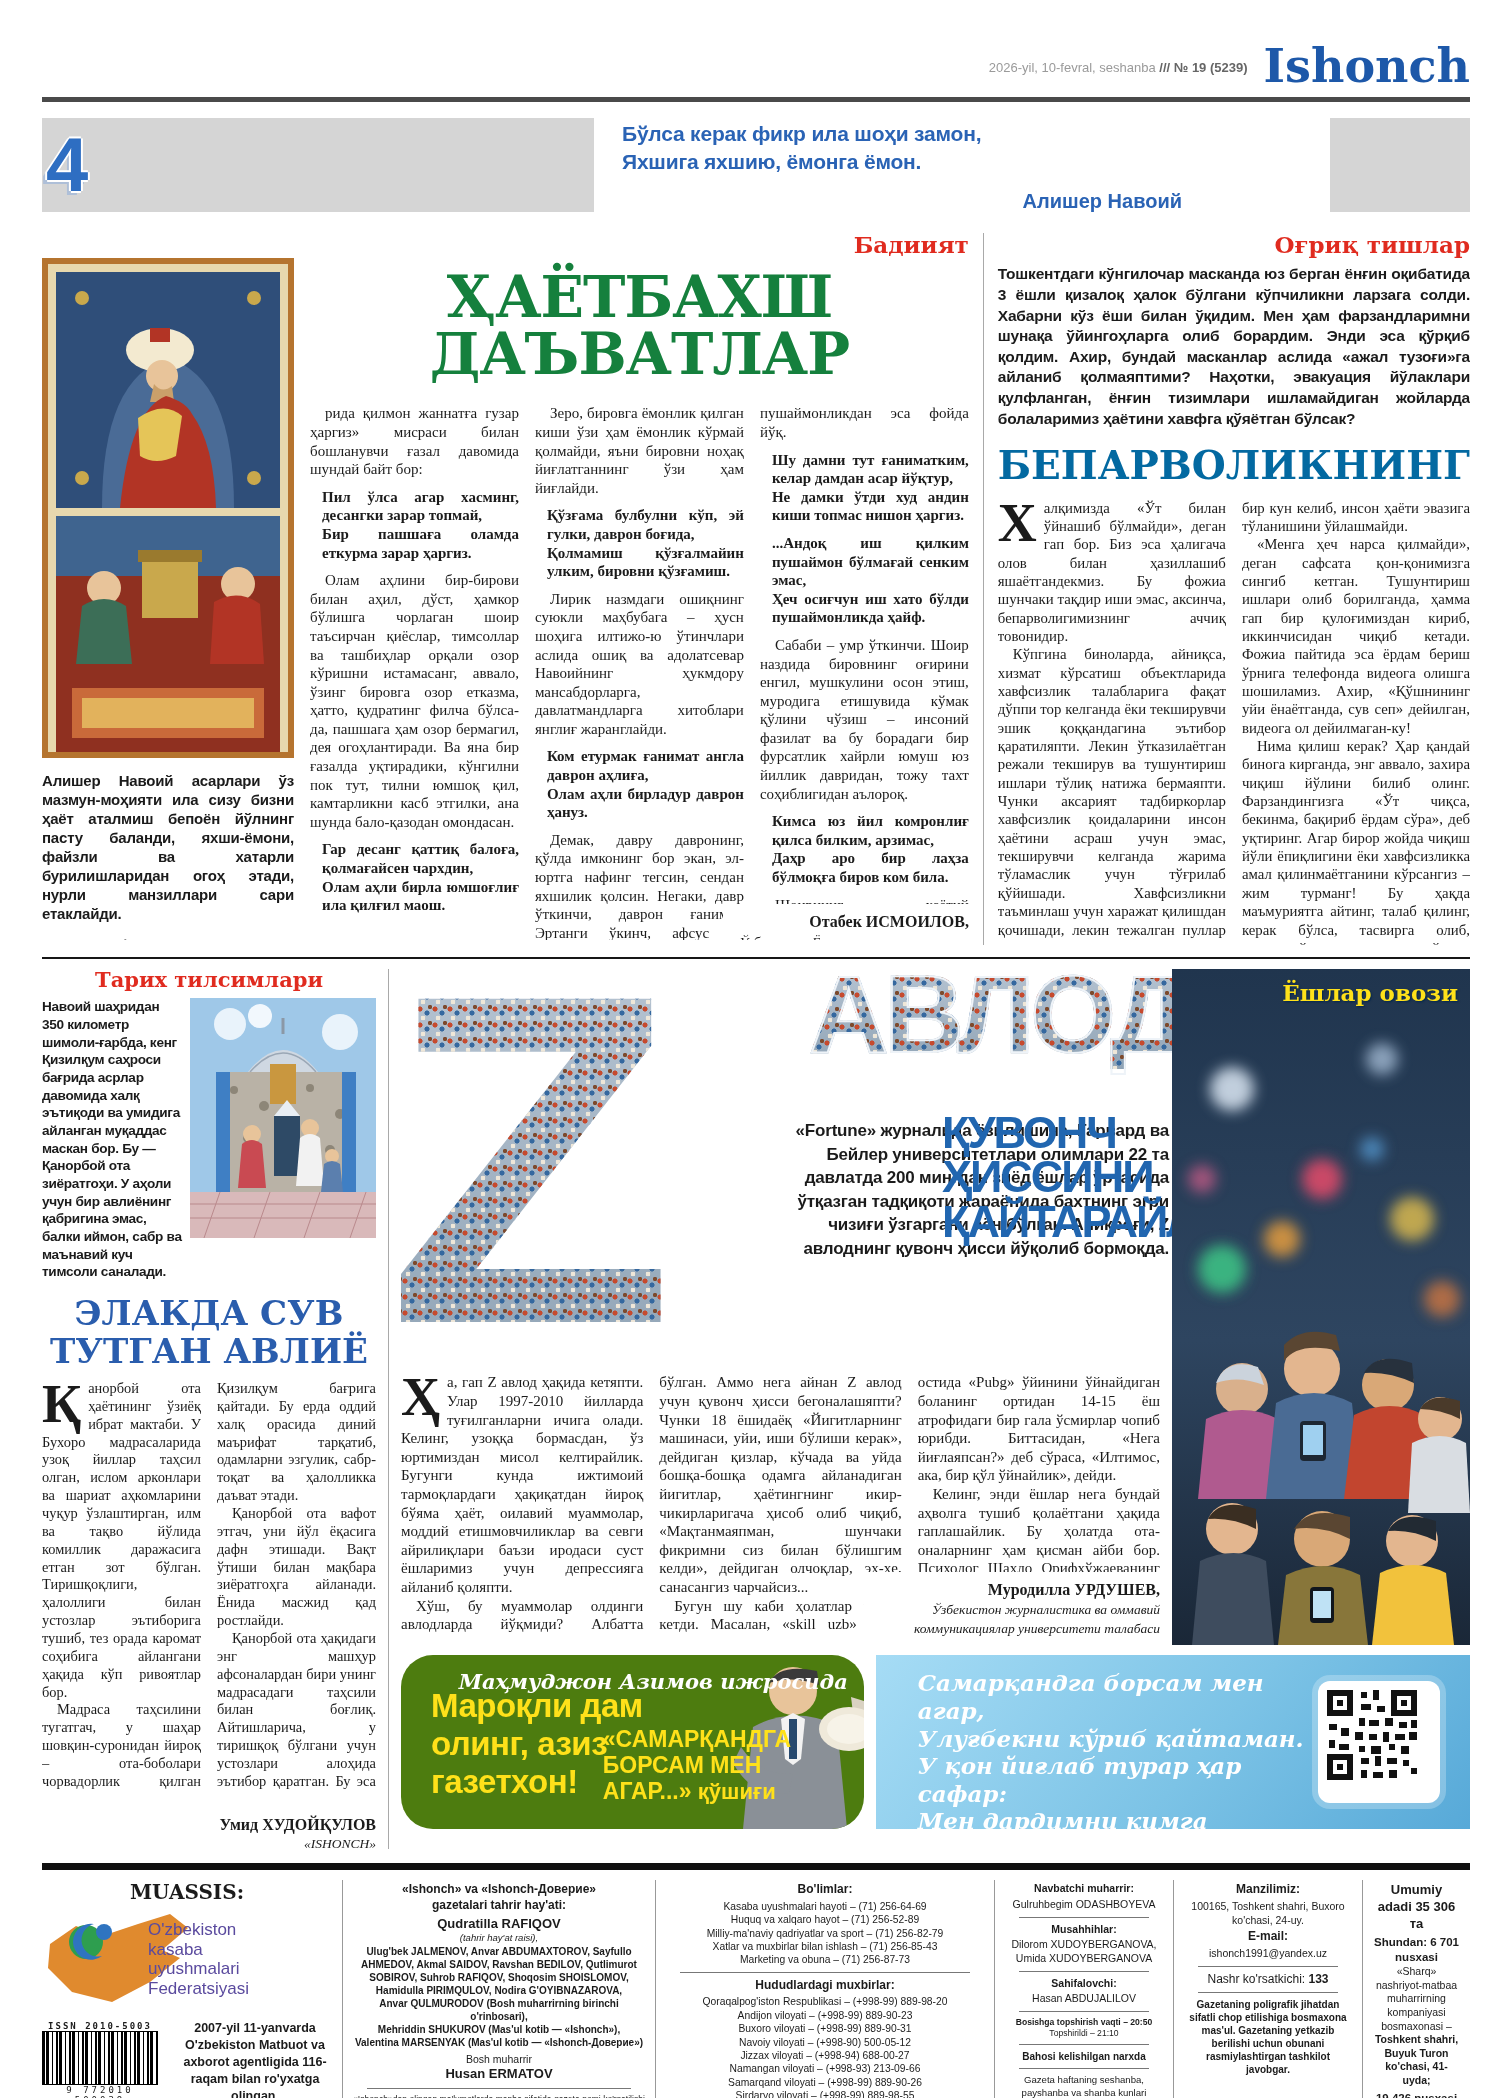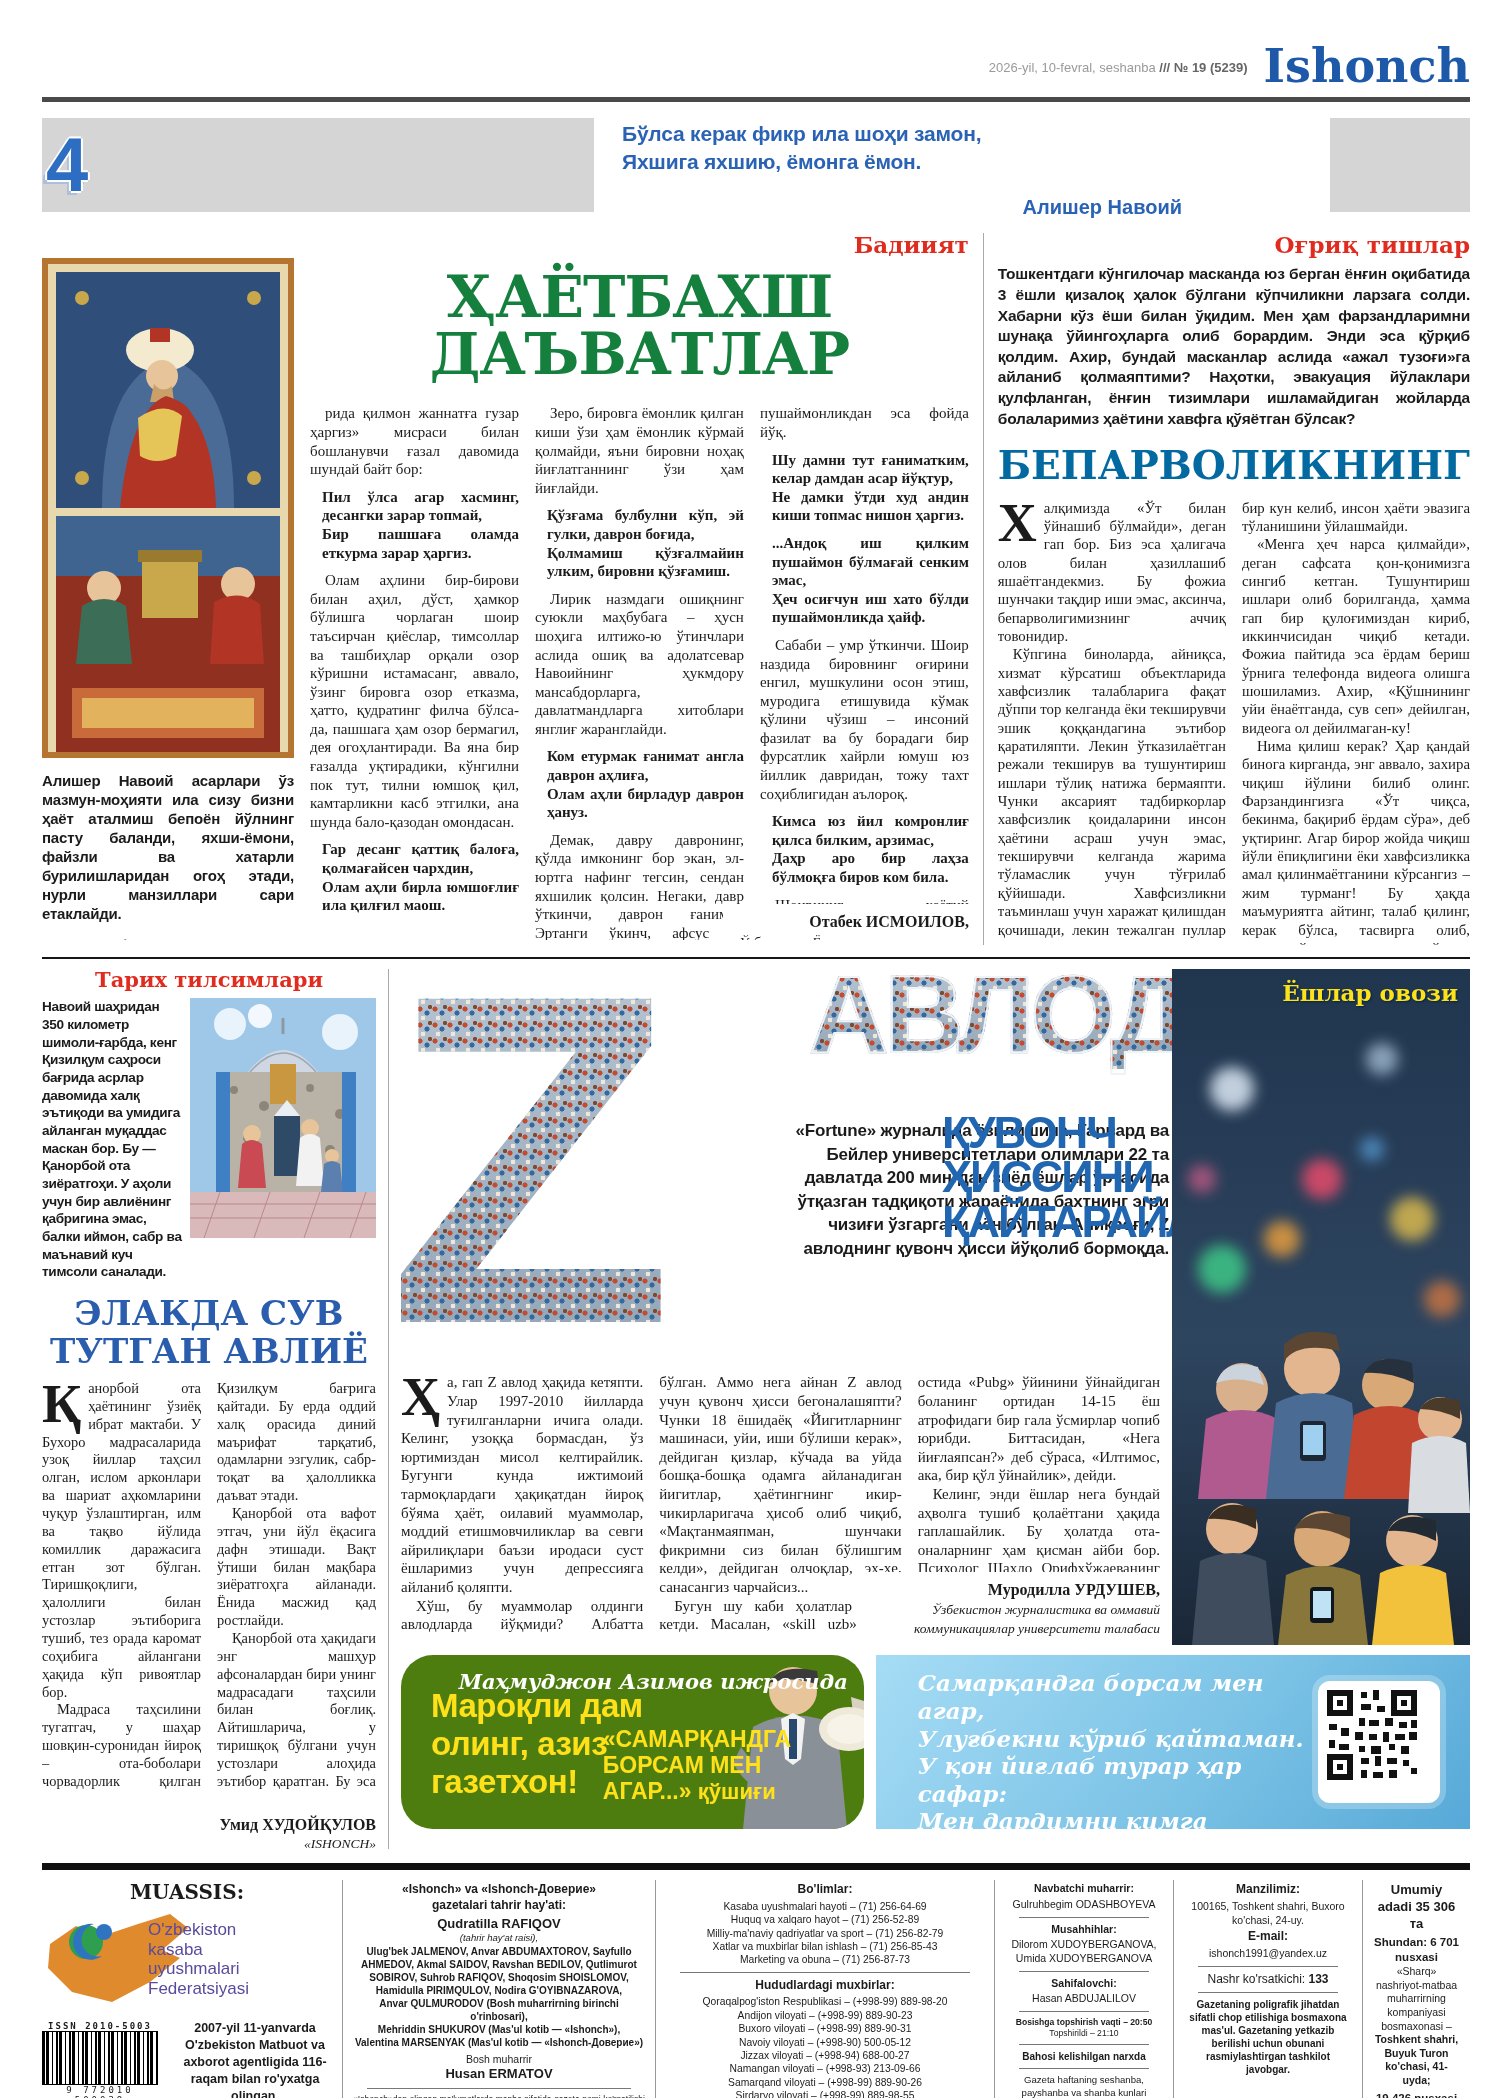--- a/index.html
+++ b/index.html
@@ -12,21 +12,21 @@
   .masthead{font-family:"DejaVu Serif",serif;font-weight:bold;font-size:46px;color:#1d58a9;line-height:.9}
   .hrule{height:5px;background:#4a4a4a;margin:0 42px}
   
   .qrow{display:flex;margin:16px 42px 0;height:94px}
   .graybox{background:#d5d5d5}
   .gb-left{width:552px;display:flex;align-items:center}
   .pagenum{font:bold 76px "Liberation Sans",sans-serif;color:#2e6ec2;margin:0 0 0 4px;line-height:.9;
            text-shadow:-2px 0 #fff,2px 0 #fff,0 -2px #fff,0 2px #fff,-4px 4px 0 #aebfd8}
   .qcenter{flex:1;padding:2px 28px 0}
   .qline{font:bold 21px "Liberation Sans",sans-serif;color:#2a63b5;line-height:1.32;letter-spacing:-.2px}
-  .qauthor{font:bold 20px "Liberation Sans",sans-serif;color:#2a63b5;text-align:right;margin-top:20px;padding-right:120px}
+  .qauthor{font:bold 20px "Liberation Sans",sans-serif;color:#2a63b5;text-align:right;margin-top:14px;padding-right:120px}
   .gb-right{width:140px}
   
   .label-red{font:bold 23px "DejaVu Serif",serif;color:#e02b1f;text-align:right;line-height:1}
   .label-red.center{text-align:center;font-size:21px}
   p.para{margin:0;text-indent:15px}
   p.para:first-child,p.para.drop{text-indent:0}
   p.drop::first-letter{float:left;font-size:54px;line-height:40px;padding:4px 7px 0 0;font-weight:bold}
   p.poem{font-weight:bold;margin:9px 0 9px 12px;white-space:pre-line;text-indent:0}
   .cols{column-gap:16px;column-fill:auto;text-align:justify;font-size:15px;line-height:1.24;overflow:hidden;position:relative}
   .bylinebox{position:absolute;right:0;bottom:0;background:#fff;padding:8px 0 2px 16px;text-align:right;max-width:280px}

